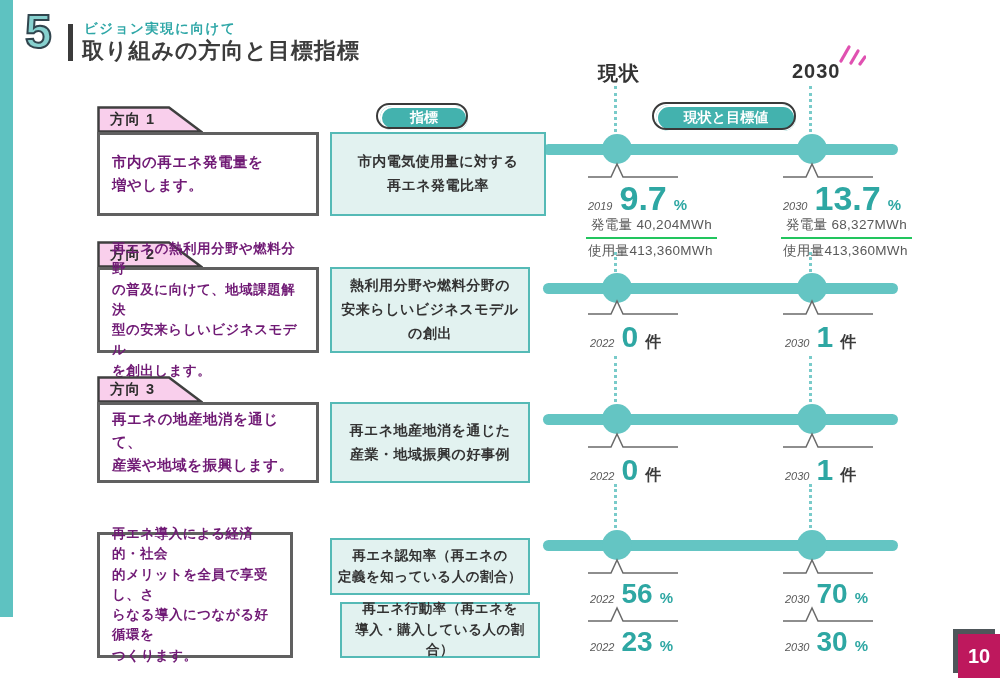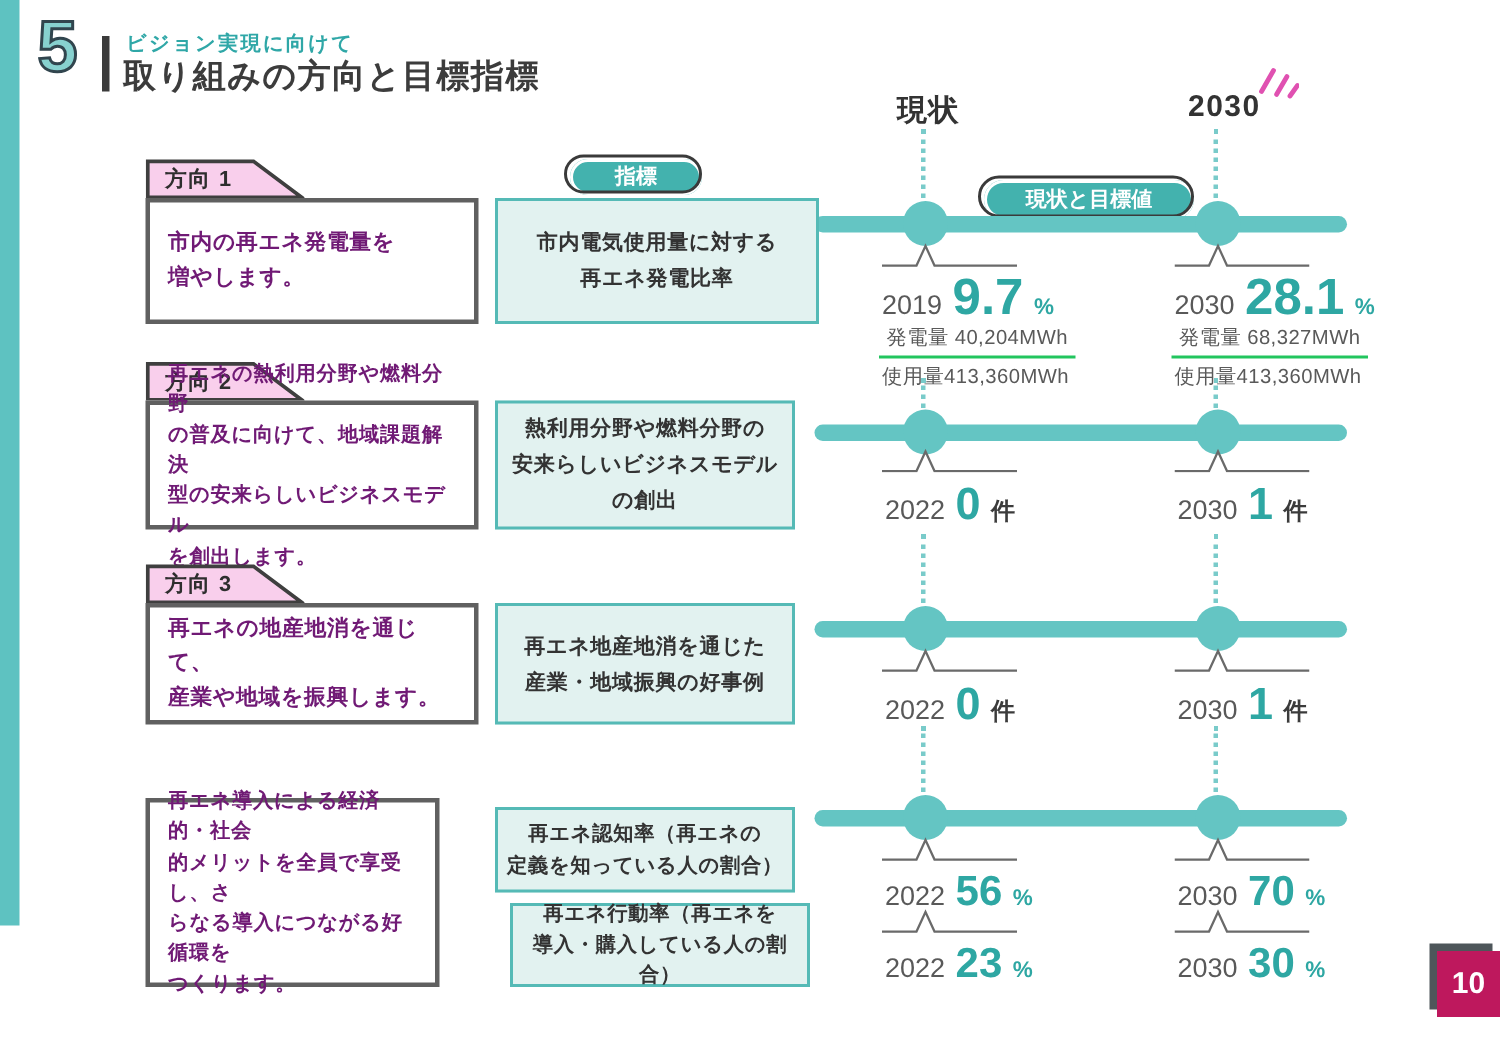--- a/index.html
+++ b/index.html
@@ -75,21 +75,21 @@
   }
 
   
   .tl-bar { left: 543px; width: 355px; height: 11px; border-radius: 6px; background: #64c5c3; }
   .tl-dot { width: 30px; height: 30px; border-radius: 50%; background: #64c5c3; }
   .dotline { width: 0; border-left: 3px dotted #79cbca; }
   .caret svg { display: block; }
 
   
   .val { display: flex; align-items: baseline; gap: 7px; }
-  .val .year { font-size: 18px; color: #595959; }
+  .val .year { font-size: 11px; color: #595959; font-style: italic; }
   .val .big  { font-size: 34px; font-weight: 700; color: #2ea7a3; line-height: 1; }
   .val .big.md { font-size: 30px; }
   .val .big.sm { font-size: 28px; }
   .val .unit { font-size: 15px; font-weight: 700; color: #2ea7a3; }
   .val .unit-dark { color: #3b3b3b; font-size: 16px; }
 
   .frac { font-size: 13.5px; color: #595959; letter-spacing: 0.3px; }
   .frac-top { padding: 0 5px 3px 5px; border-bottom: 2px solid #22c55e; }
   .frac-bottom { padding: 3px 2px 0 2px; }
 
@@ -118,21 +118,21 @@
   <div class="abs col-head" style="left:792px; top:60px;">2030</div>
   <div class="abs" style="left:836px; top:40px;">
     <svg width="30" height="27" viewBox="0 0 30 27" fill="none">
       <path d="M5 21 L13 7" stroke="#e051b1" stroke-width="3.2" stroke-linecap="round"></path>
       <path d="M15 23 L22 11" stroke="#e051b1" stroke-width="3.2" stroke-linecap="round"></path>
       <path d="M24 24 L29 17" stroke="#e051b1" stroke-width="3.2" stroke-linecap="round"></path>
     </svg>
   </div>
 
   <div class="abs pill" style="left:380px; top:106px; width:88px; height:24px; font-size:14px;text-align:right;">指標</div>
-  <div class="abs pill" style="left:656px; top:120px; width:140px; height:26px; font-size:14px;">現状と目標値</div>
+  <div class="abs pill" style="left:656px; top:105px; width:140px; height:26px; font-size:14px;">現状と目標値</div>
 
   <div class="abs dotline" style="left:614px; top:86px; height:58px;"></div>
   <div class="abs dotline" style="left:809px; top:86px; height:58px;"></div>
   <div class="abs dotline" style="left:614px; top:252px; height:31px;"></div>
   <div class="abs dotline" style="left:809px; top:252px; height:31px;"></div>
   <div class="abs dotline" style="left:614px; top:356px; height:58px;"></div>
   <div class="abs dotline" style="left:809px; top:356px; height:58px;"></div>
   <div class="abs dotline" style="left:614px; top:484px; height:56px;"></div>
   <div class="abs dotline" style="left:809px; top:484px; height:56px;"></div>
 
@@ -207,21 +207,21 @@
     <span class="year">2019</span>
     <span class="big">9.7</span>
     <span class="unit">%</span>
   </div>
   <div class="abs frac" style="left:586px; top:216px;">
     <div class="frac-top">発電量  40,204MWh</div>
     <div class="frac-bottom">使用量413,360MWh</div>
   </div>
   <div class="abs val" style="left:783px; top:181px;">
     <span class="year">2030</span>
-    <span class="big">28.1</span>
+    <span class="big">13.7</span>
     <span class="unit">%</span>
   </div>
   <div class="abs frac" style="left:781px; top:216px;">
     <div class="frac-top">発電量  68,327MWh</div>
     <div class="frac-bottom">使用量413,360MWh</div>
   </div>
 
   <div class="abs val" style="left:590px; top:322px;">
     <span class="year">2022</span>
     <span class="big md">0</span>

